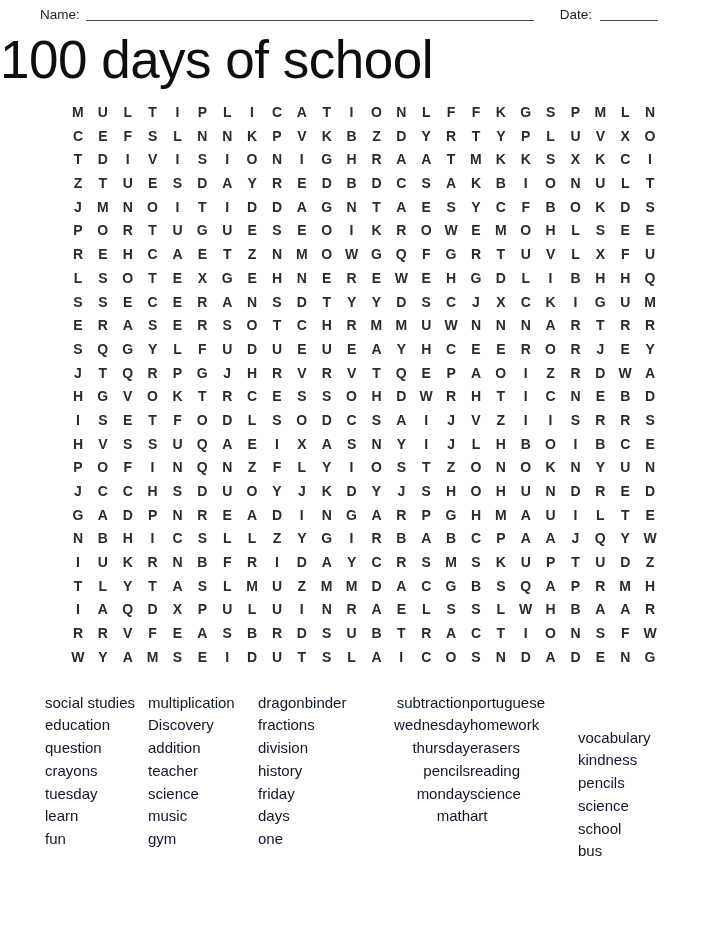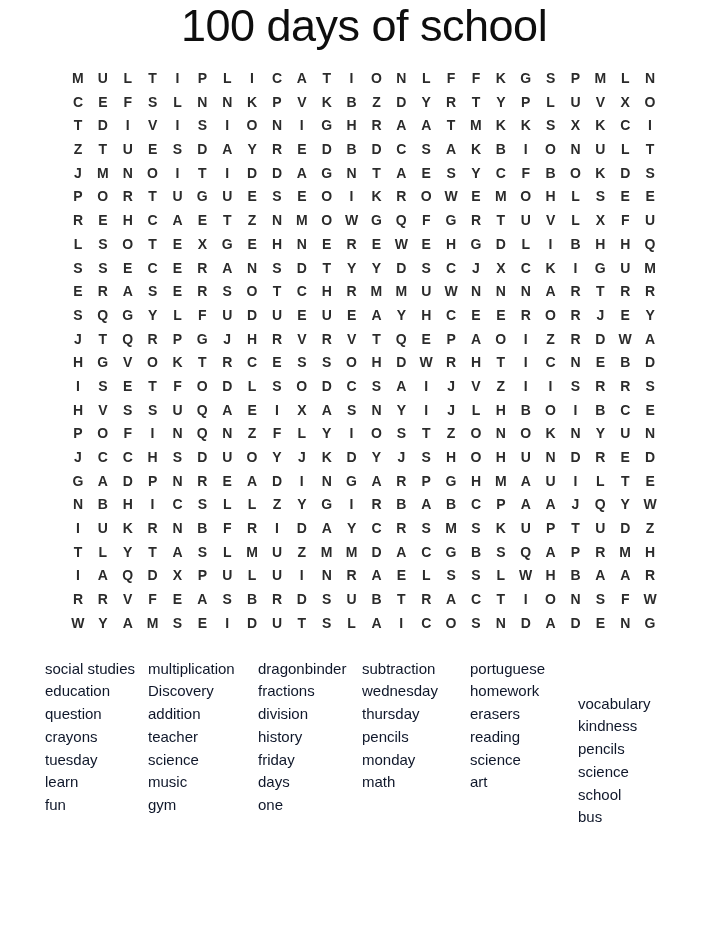--- a/index.html
+++ b/index.html
@@ -12,46 +12,52 @@
   .header{
     display:flex;align-items:flex-end;
     padding:7px 70px 0 40px;
     font-size:13.5px;color:#222;
   }
   .header .label{flex:none;line-height:15px;}
   .fill-line{flex:1;border-bottom:1.5px solid #4a4a4a;height:13px;margin:0 26px 1px 6px;}
   .short-line{width:58px;border-bottom:1.5px solid #4a4a4a;height:13px;margin:0 0 1px 8px;}
   
   .title{
-    text-align:center;font-size:45px;line-height:52px;
+    font-size:53px;line-height:52px;margin-top:12px;
     color:#0e0e0e;font-weight:500;letter-spacing:-0.5px;
   }
   
   .grid{width:597px;margin:15px auto 0 auto;}
   .grid-row{display:flex;height:23.7px;}
   .grid-cell{
     width:24.875px;text-align:center;line-height:23.7px;
     font-size:14px;font-weight:600;color:#2b2b2b;
   }
   
   .word-list{display:flex;margin:22px 0 0 45px;font-size:15px;color:#0f172a;}
   .word-col{flex:none;}
   .word-col.c1{width:103px;}
   .word-col.c2{width:110px;}
   .word-col.c3{width:104px;}
-  .word-col.c4{width:108px;}
+  .word-col.c4{width:108px;text-align:right;}
   .word-col.c5{width:108px;}
   .word-col.c6{width:auto;margin-top:35px;}
   .word{line-height:22.8px;white-space:nowrap;}
 </style>
 </head>
 <body>
 
 <div class="page">
 
+  <div class="header">
+    <span class="label">Name:</span>
+    <span class="fill-line"></span>
+    <span class="label">Date:</span>
+    <span class="short-line"></span>
+  </div>
 
   <div class="title">100 days of school</div>
 
   <div class="grid">
       <div class="grid-row">
         <span class="grid-cell">M</span>
         <span class="grid-cell">U</span>
         <span class="grid-cell">L</span>
         <span class="grid-cell">T</span>
         <span class="grid-cell">I</span>

